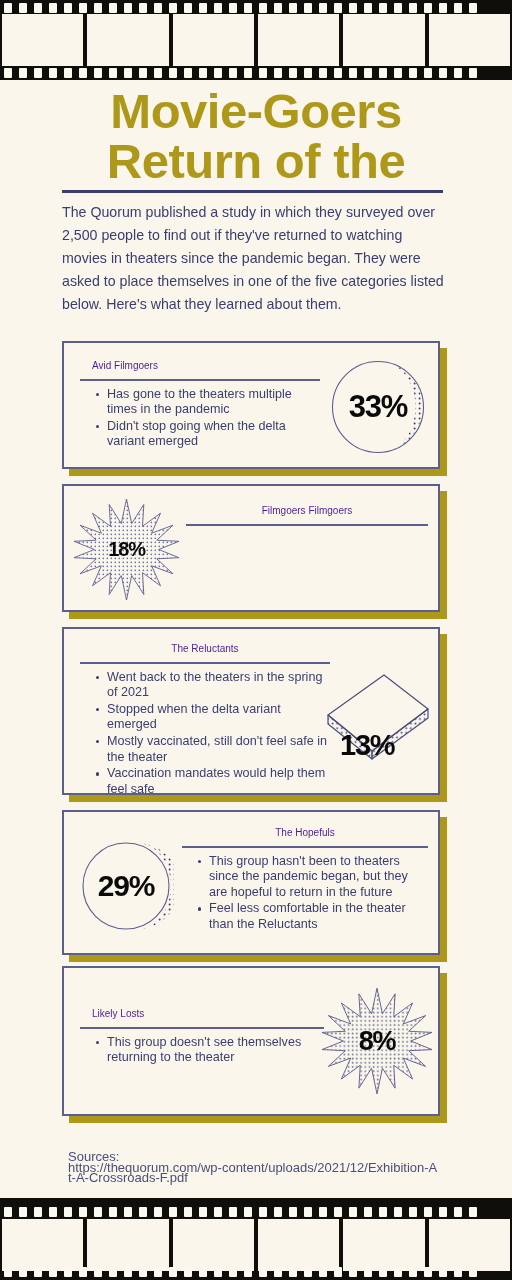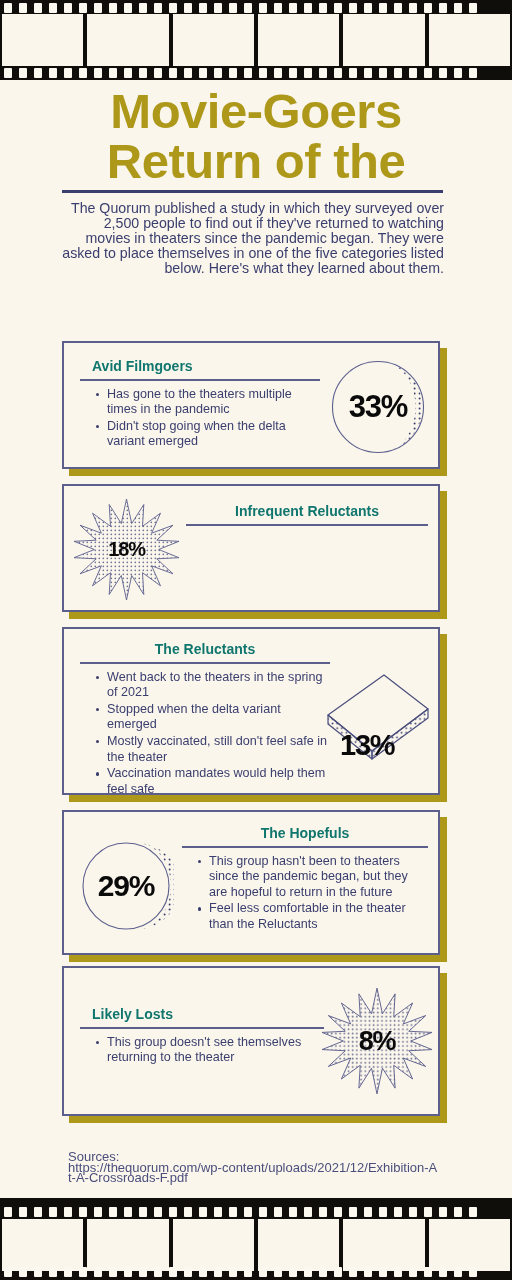--- a/index.html
+++ b/index.html
@@ -88,24 +88,24 @@
     height: 3px;
     background: #3A3E6E;
   }
 
   
   .intro {
     position: absolute;
     top: 201px;
     left: 62px;
     width: 382px;
-    text-align: right;
+    text-align: left;
     color: #3A3E6E;
     font-size: 14.2px;
-    line-height: 15px;
+    line-height: 23px;
   }
 
   
   .card {
     position: absolute;
     left: 62px;
     width: 378px;
     background: #FAF6EC;
     border: 2px solid #5C5F8C;
     box-sizing: border-box;
@@ -116,23 +116,23 @@
     width: 100%;
     height: 100%;
     box-sizing: border-box;
   }
 
   .card-body {
     position: absolute;
     box-sizing: border-box;
   }
   .card-head {
-    color: #0f766e;
-    font-size: 14px;
-    font-weight: bold;
+    color: #4c1d95;
+    font-size: 10px;
+    font-weight: normal;
     line-height: 20px;
     padding-left: 18px;
     white-space: nowrap;
   }
   .card-head.center { text-align: center; padding-left: 0; }
   .head-rule {
     height: 1.6px;
     background: #5C5F8C;
     margin-top: 3px;
     margin-bottom: 6px;
@@ -317,21 +317,21 @@
         <defs>
           <pattern id="hatch2" width="4" height="4" patternUnits="userSpaceOnUse">
             <circle cx="1.3" cy="1.3" r="0.85" fill="#6F7396"></circle>
           </pattern>
         </defs>
         <polygon fill="url(#hatch2)" stroke="#5C5F8C" stroke-width="0.9" stroke-linejoin="round" points="52.5,2 57.7,26.5 69.8,7.5 68.5,29.3 86.5,16.2 77.6,36.2 99,28.2 82.8,43.2 105,44.3 84.7,52.5 105,60.7 82.8,61.8 99,76.8 77.6,68.8 86.5,88.8 68.5,75.7 69.8,97.5 57.7,78.5 52.5,103 47.3,78.5 35.2,97.5 36.5,75.7 18.5,88.8 27.4,68.8 6,76.8 22.2,61.8 0,60.7 20.3,52.5 0,44.3 22.2,43.2 6,28.2 27.4,36.2 18.5,16.2 36.5,29.3 35.2,7.5 47.3,26.5"></polygon>
       </svg>
       <span class="stat-num" style="font-size:20px;">18%</span>
     </div>
     <div class="card-body" style="left:122px;top:15px;width:242px;">
-      <div class="card-head center">Infrequent Reluctants</div>
+      <div class="card-head center">Filmgoers Filmgoers</div>
       <div class="head-rule"></div>
     </div>
   </div>
 </div>
 
 <div class="card" style="top:627px;height:168px;">
   <div class="card-inner">
     <div class="card-body" style="left:16px;top:10px;width:250px;">
       <div class="card-head center">The Reluctants</div>
       <div class="head-rule"></div>

